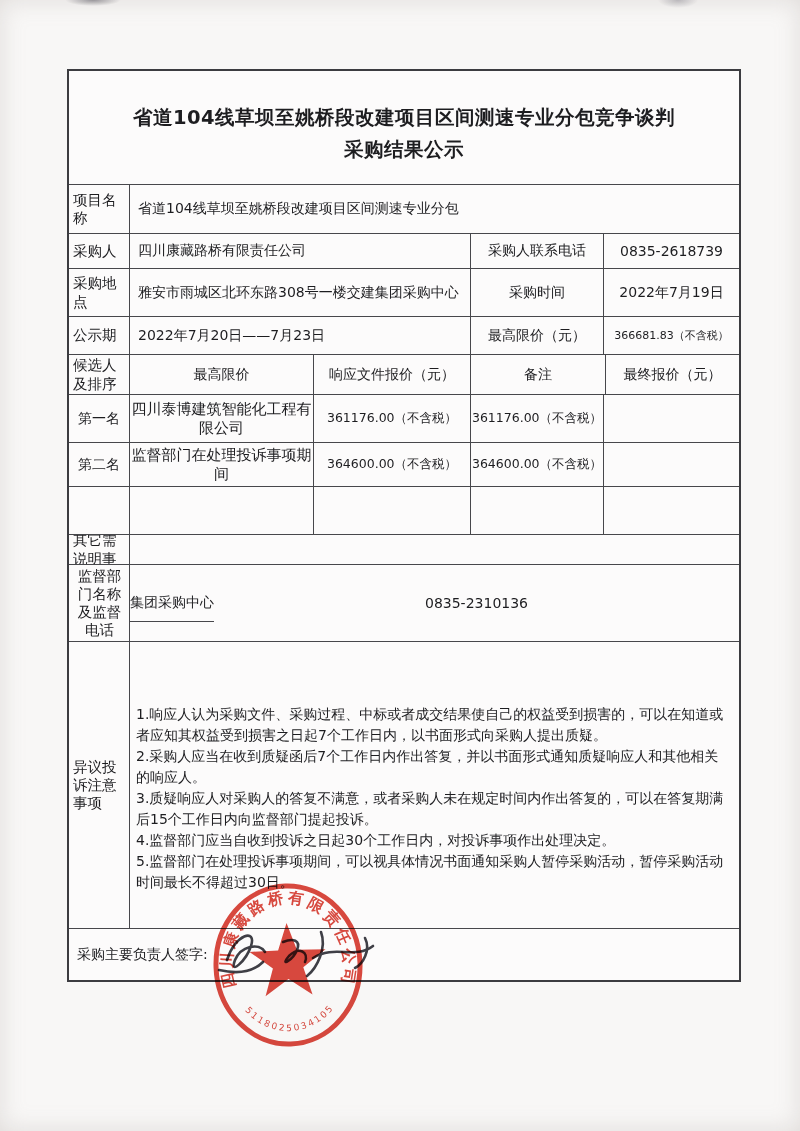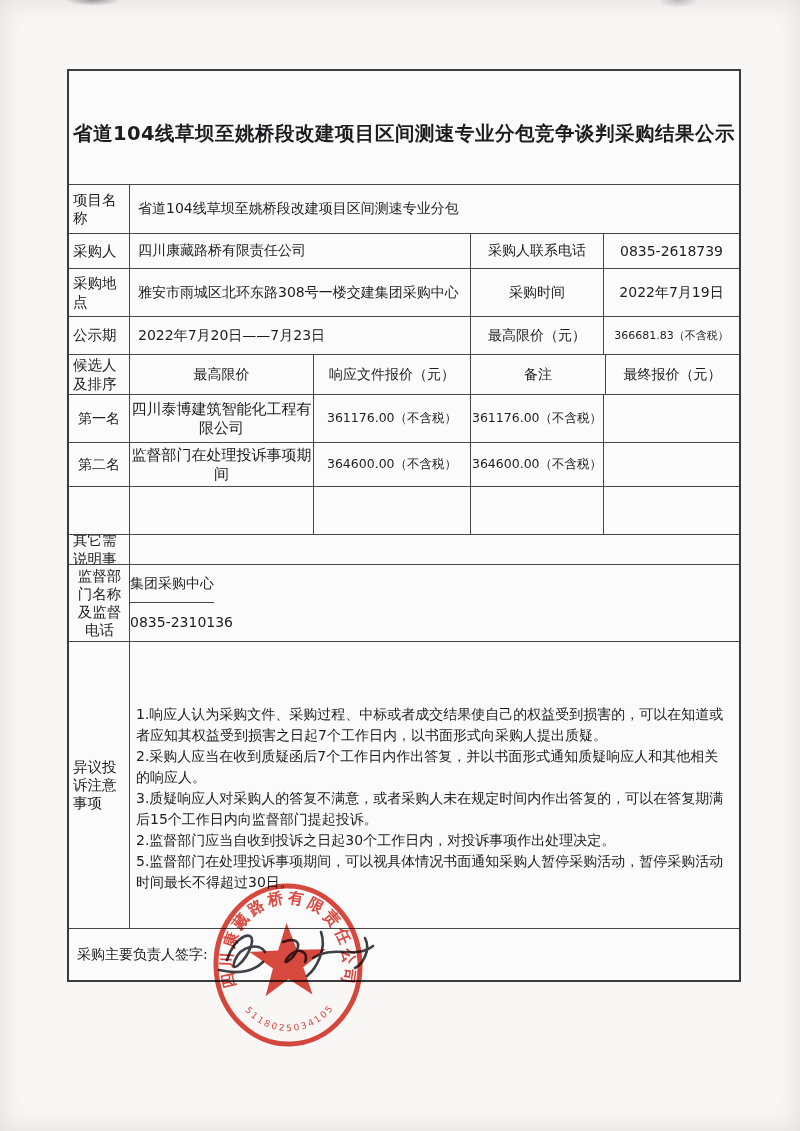--- a/index.html
+++ b/index.html
@@ -34,24 +34,24 @@
   .w-rest{flex:1 1 auto}
 
   .lbl{white-space:pre-line;line-height:1.25;padding:2px 3px 2px 4px;font-size:14.5px}
   .lbl-c{justify-content:center;text-align:center}
   .ctr{justify-content:center;text-align:center}
   .lft{padding-left:8px;}
   .sm{font-size:11px}
   .md{font-size:12.5px}
   .nm{font-size:15px}
 
-  .title-cell{justify-content:center;padding-top:12px;
+  .title-cell{flex-direction:column;justify-content:center;padding-top:12px;
     font-weight:bold;font-size:19.5px;letter-spacing:.5px;line-height:1.6;text-align:center}
 
-  .sup-col{flex-direction:column;align-items:flex-start;padding:0}
+  .sup-col{flex-direction:row;align-items:center;padding:0}
   .sup-sub{display:flex;align-items:center;justify-content:center;font-size:14px}
   .sup-top{height:37px;border-bottom:1.5px solid #47474b}
   .sup-bot{flex:1}
 
   .obj-cell{display:block;padding:62px 12px 10px 6px;line-height:1.5;font-size:14px}
   .sign-cell{padding-left:8px}
 
   .stamp{position:absolute;left:210px;top:881px;width:156px;height:168px;
     opacity:.9;transform:rotate(-2deg);mix-blend-mode:multiply}
   .handsign{position:absolute;left:205px;top:918px;width:230px;height:72px;
@@ -151,21 +151,21 @@
   </div>
 
   <div class="row" style="height:287px">
     <div class="c w-lbl lbl">异议投
 诉注意
 事项</div>
     <div class="c w-rest obj-cell">
       <div>1.响应人认为采购文件、采购过程、中标或者成交结果使自己的权益受到损害的，可以在知道或者应知其权益受到损害之日起7个工作日内，以书面形式向采购人提出质疑。</div>
       <div>2.采购人应当在收到质疑函后7个工作日内作出答复，并以书面形式通知质疑响应人和其他相关的响应人。</div>
       <div>3.质疑响应人对采购人的答复不满意，或者采购人未在规定时间内作出答复的，可以在答复期满后15个工作日内向监督部门提起投诉。</div>
-      <div>2.监督部门应当自收到投诉之日起30个工作日内，对投诉事项作出处理决定。</div>
+      <div>4.监督部门应当自收到投诉之日起30个工作日内，对投诉事项作出处理决定。</div>
       <div>5.监督部门在处理投诉事项期间，可以视具体情况书面通知采购人暂停采购活动，暂停采购活动时间最长不得超过30日。</div>
     </div>
   </div>
 
   <div class="row" style="height:51px">
     <div class="c w-rest sign-cell">
       <span>采购主要负责人签字:</span>
     </div>
   </div>
 

